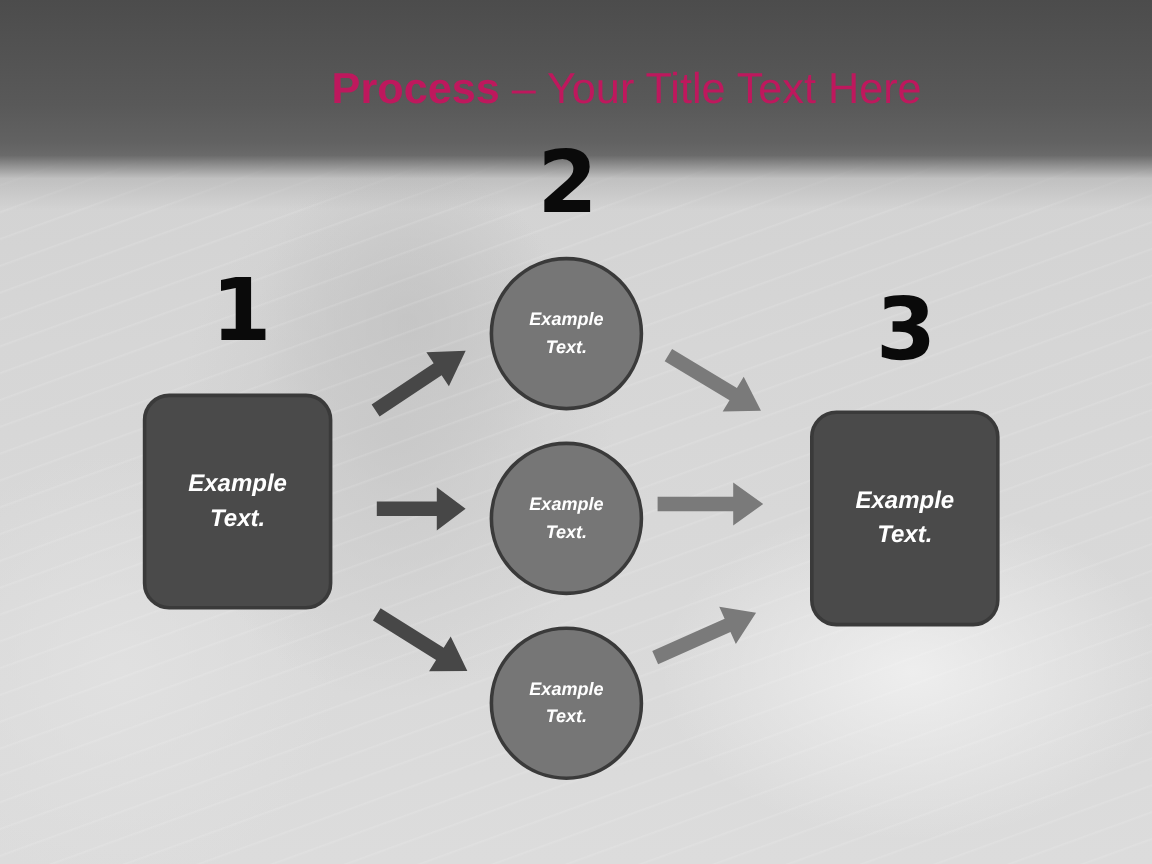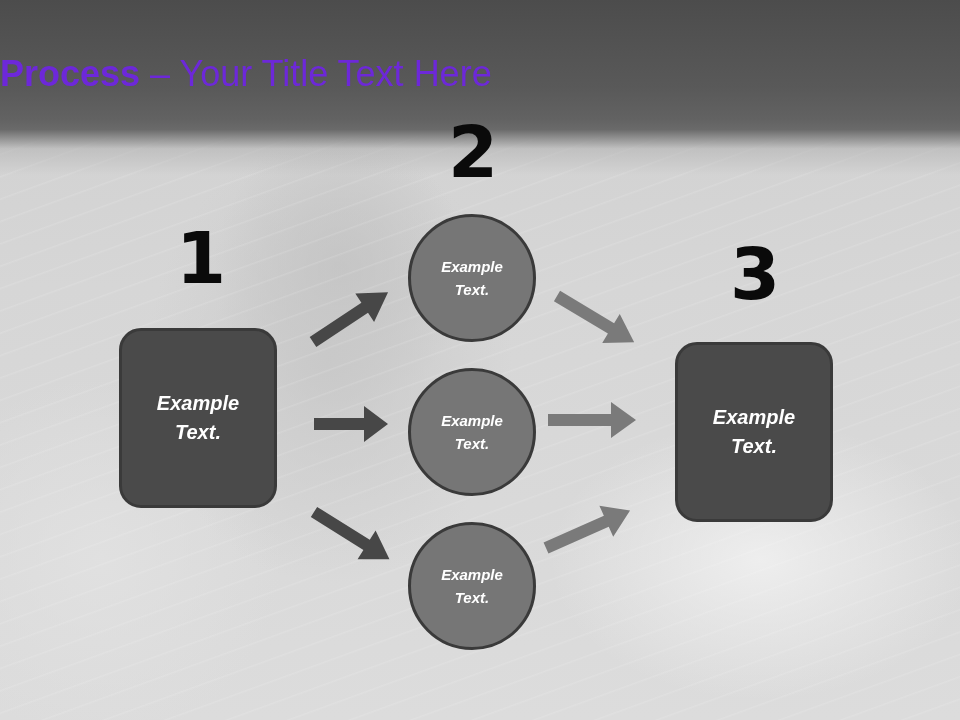--- a/index.html
+++ b/index.html
@@ -21,21 +21,21 @@
     .bg-lines {
       position: absolute; inset: 0;
       background: repeating-linear-gradient(160deg, rgba(255,255,255,0) 0px, rgba(255,255,255,0) 18px, rgba(255,255,255,0.12) 19px, rgba(255,255,255,0) 21px);
     }
     .header {
       position: absolute; left: 0; top: 0; width: 960px; height: 175px;
       background: linear-gradient(180deg, #4c4c4c 0%, #595959 50%, #626262 68%, #6a6a6a 74%, rgba(180,180,180,0.6) 85%, rgba(210,210,210,0) 100%);
     }
     .title {
       position: absolute; left: 0; top: 52px; width: 768px;
-      text-align: left; color: #6d28d9;
+      text-align: right; color: #be185d;
       font-size: 36px; line-height: 44px;
     }
     .title .strong { font-weight: bold; }
     .num {
       position: absolute; color: #0a0a0a; font-weight: bold;
       font-size: 72px; line-height: 72px;
       font-family: "DejaVu Sans", "Liberation Sans", sans-serif;
     }
     .box {
       position: absolute; background: #4a4a4a;

